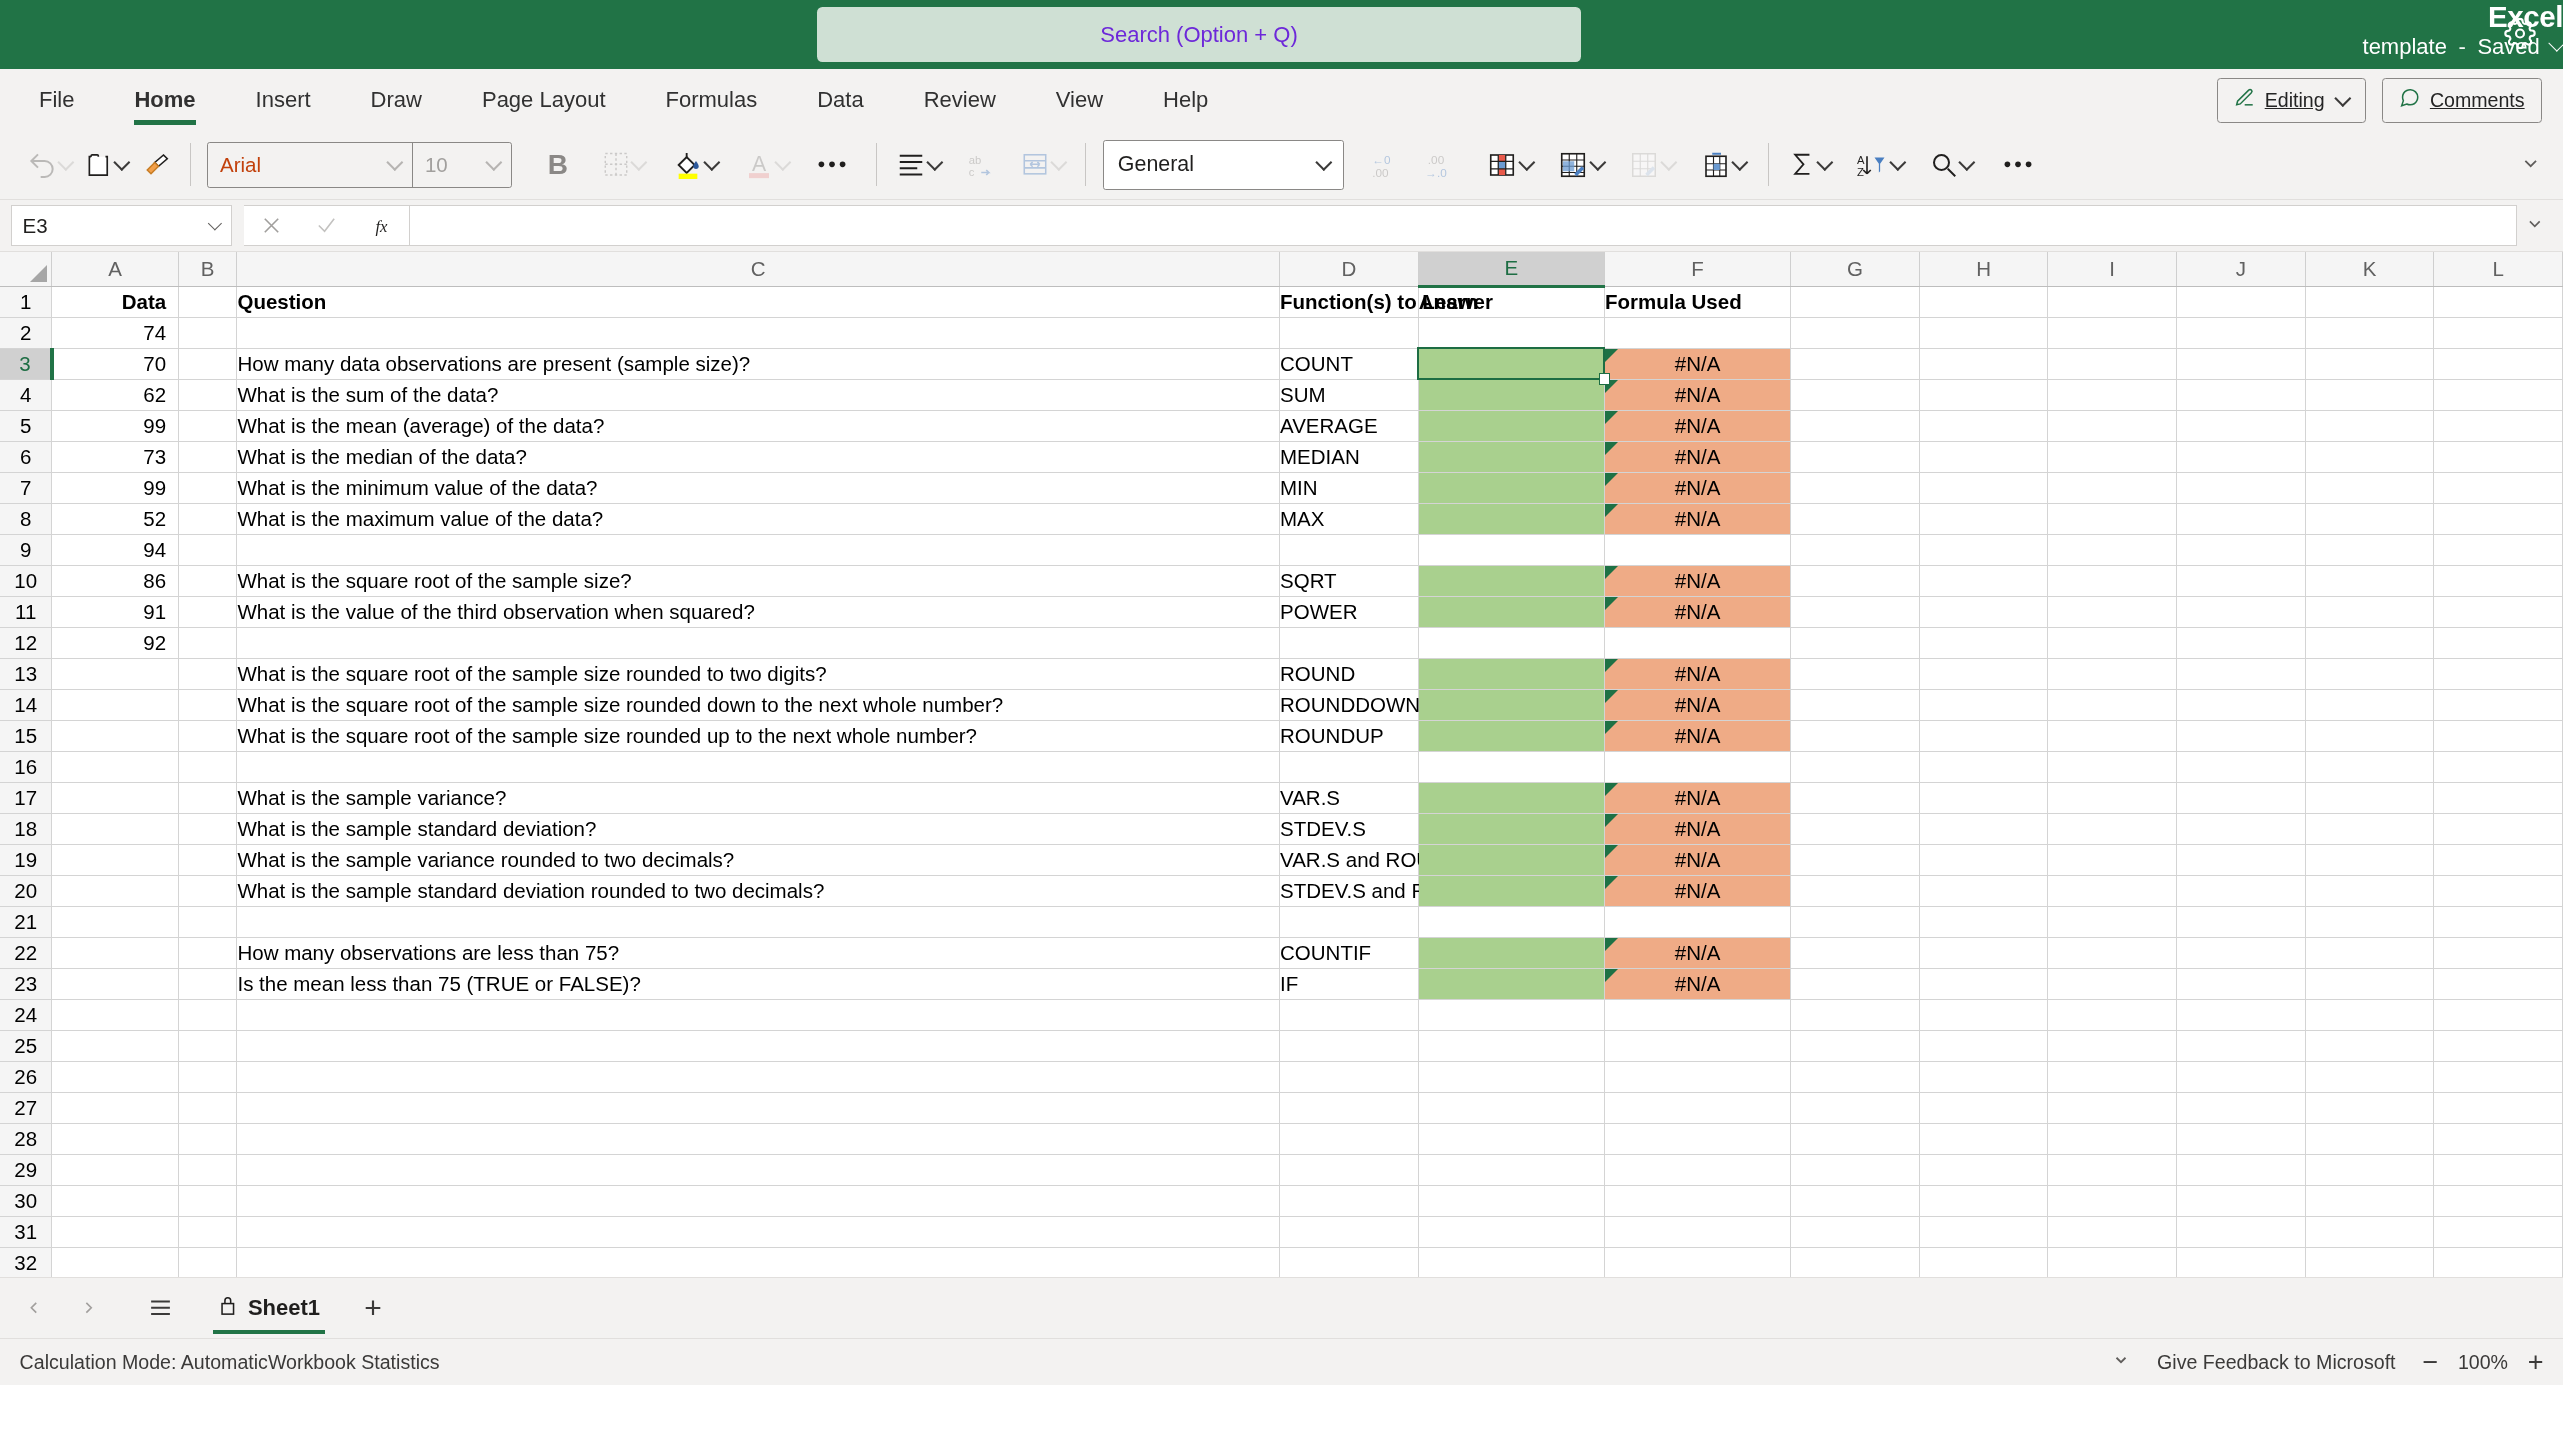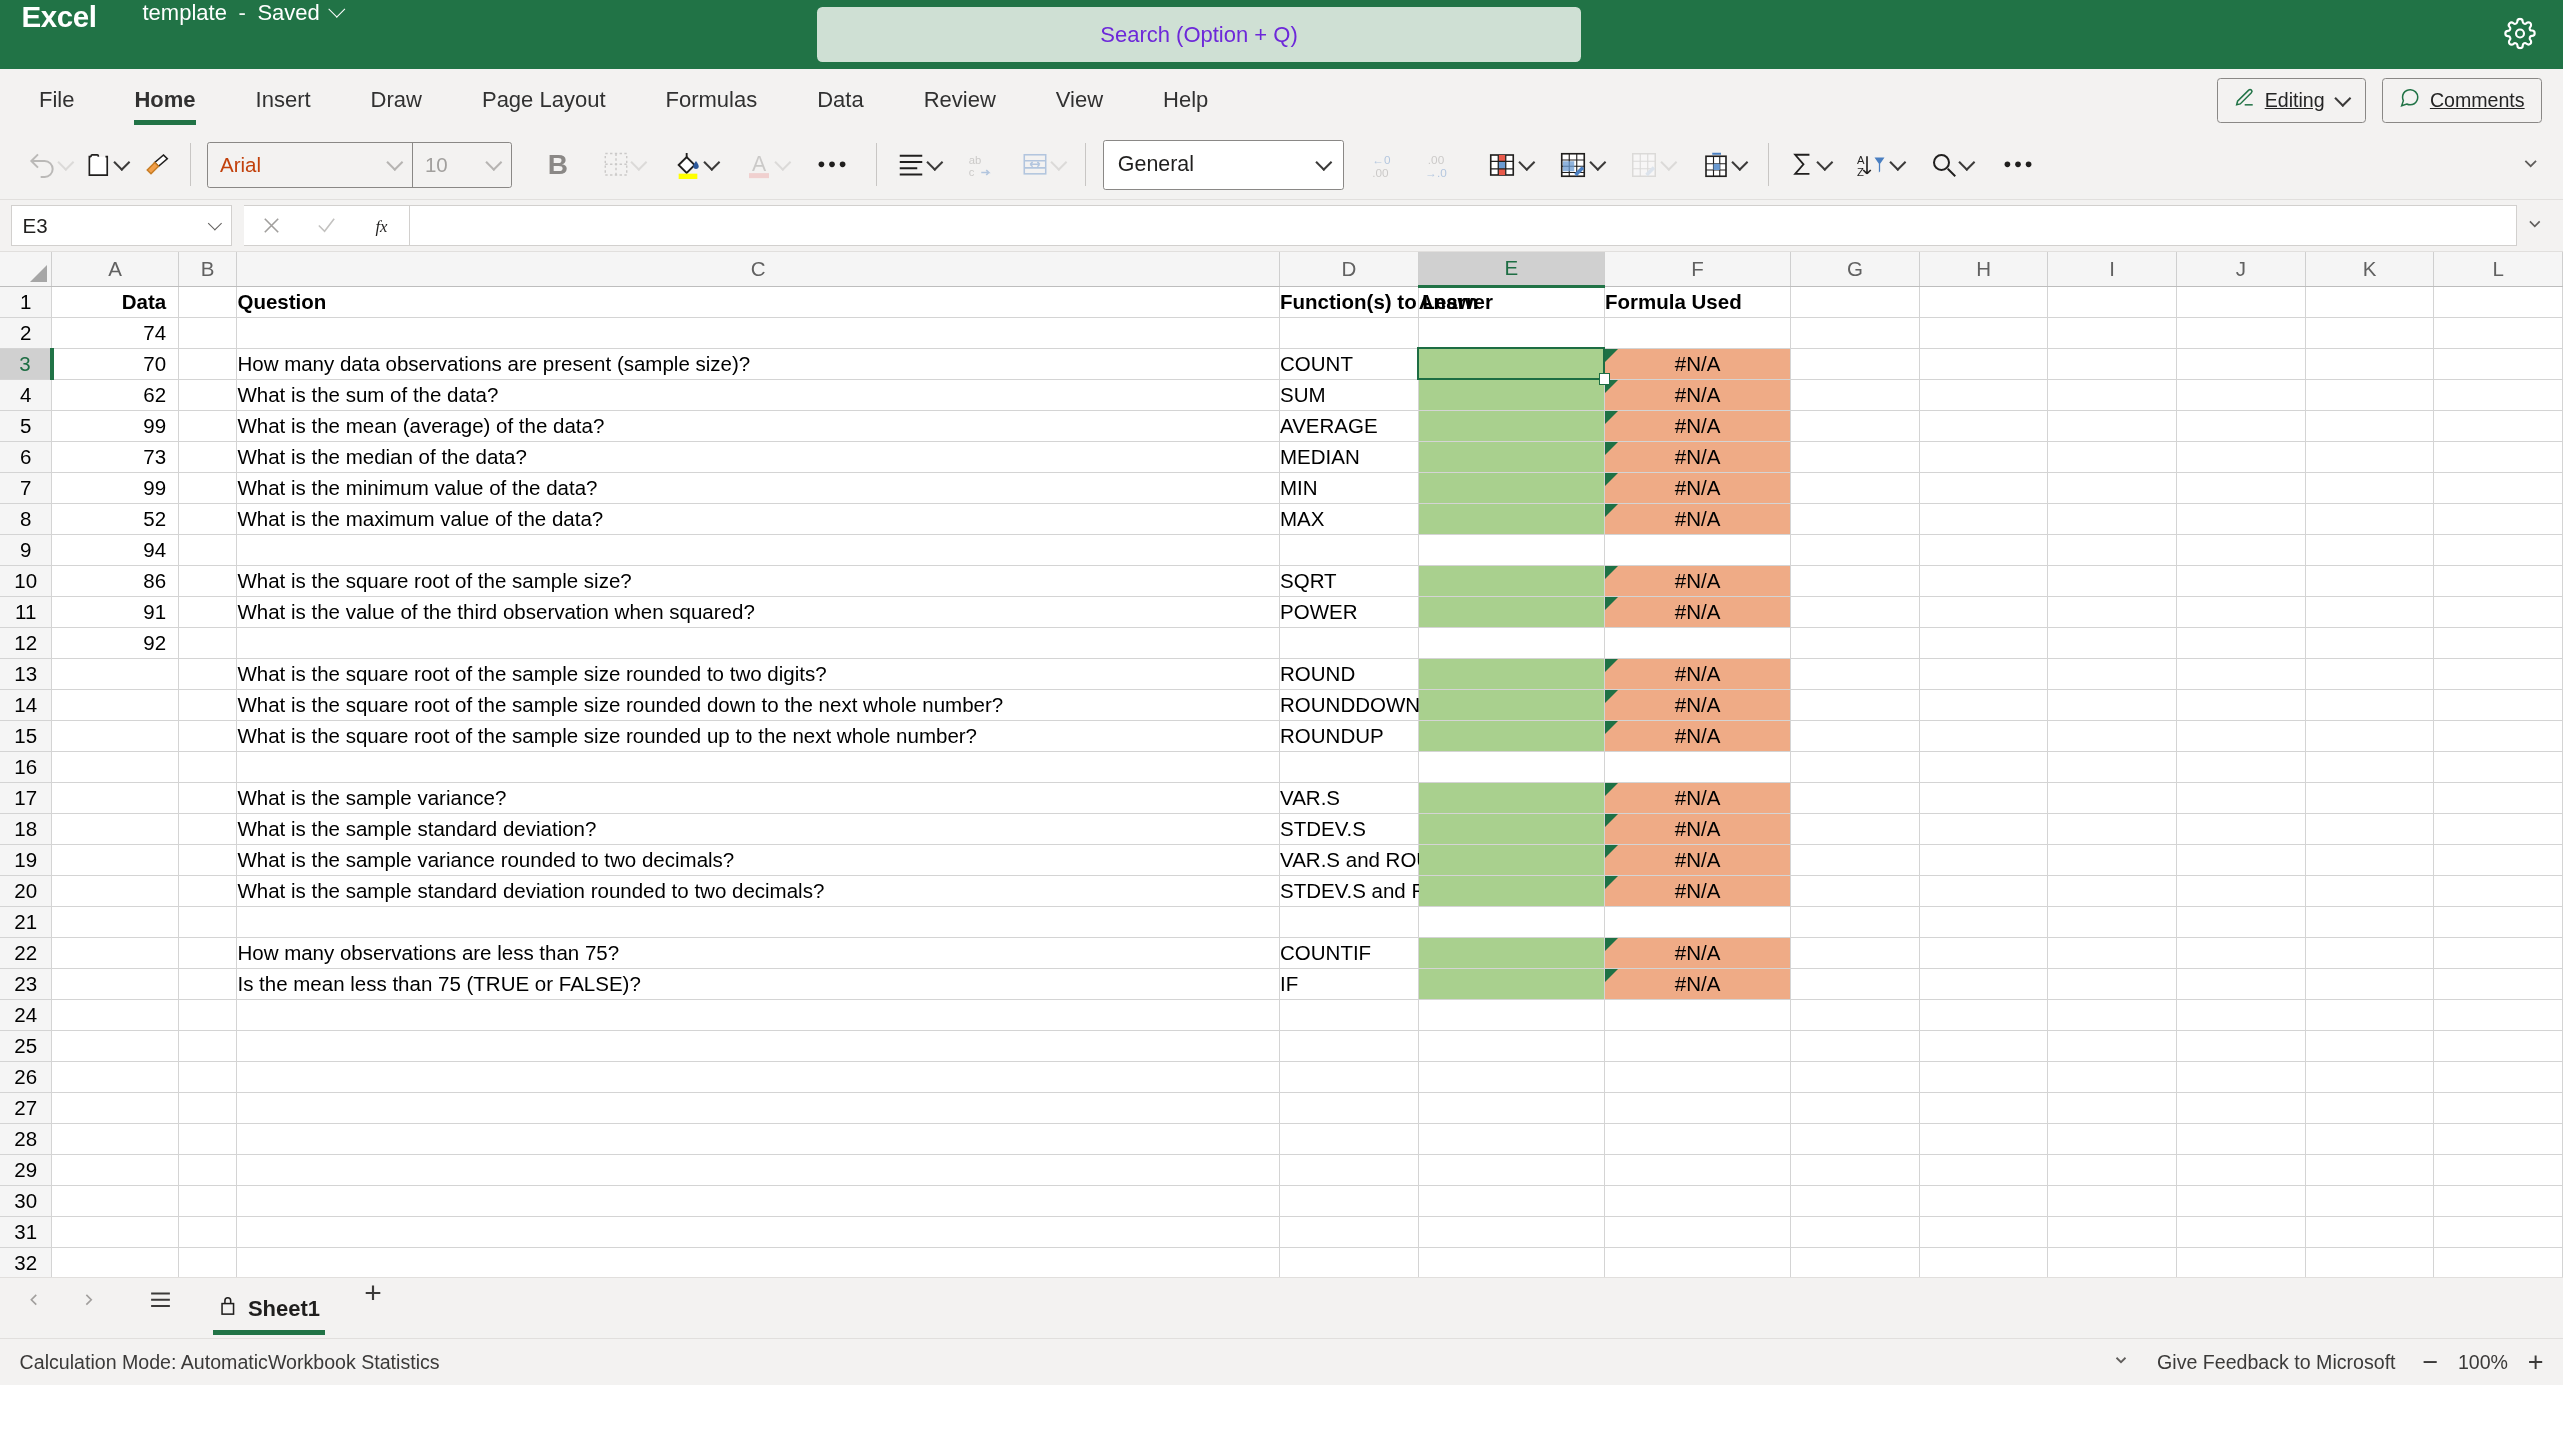--- a/index.html
+++ b/index.html
@@ -8,22 +8,23 @@
     font-family: "Liberation Sans", sans-serif;
     overflow: hidden;
     background: #ffffff;
   }
 
   
   .titlebar {
     height: 69px;
     background: #217346;
     display: flex;
-    align-items: flex-start;
+    align-items: flex-end;
     position: relative;
+    flex-direction: column;
   }
   .app-logo {
     color: #ffffff;
     font-size: 29.5px;
     font-weight: bold;
     margin-left: 21.4px;
     letter-spacing: -0.4px;
   }
   .doc-title {
     color: #ffffff;
@@ -317,20 +318,21 @@
   col.c-d { width: 123px; }
   col.c-e { width: 165px; }
   col.c-f { width: 165px; }
   col.c-g { width: 114px; }
 
   
   .sheettabs {
     height: 61px;
     background: #f3f2f1;
     display: flex;
+    align-items: center;
     padding-left: 12.5px;
     gap: 12px;
     border-top: 0.9px solid #e1dfdd;
   }
   .nav-ic {
     width: 43px; height: 43px;
     display: flex; align-items: center; justify-content: center;
   }
   .sheet-tab {
     display: flex; align-items: center;

